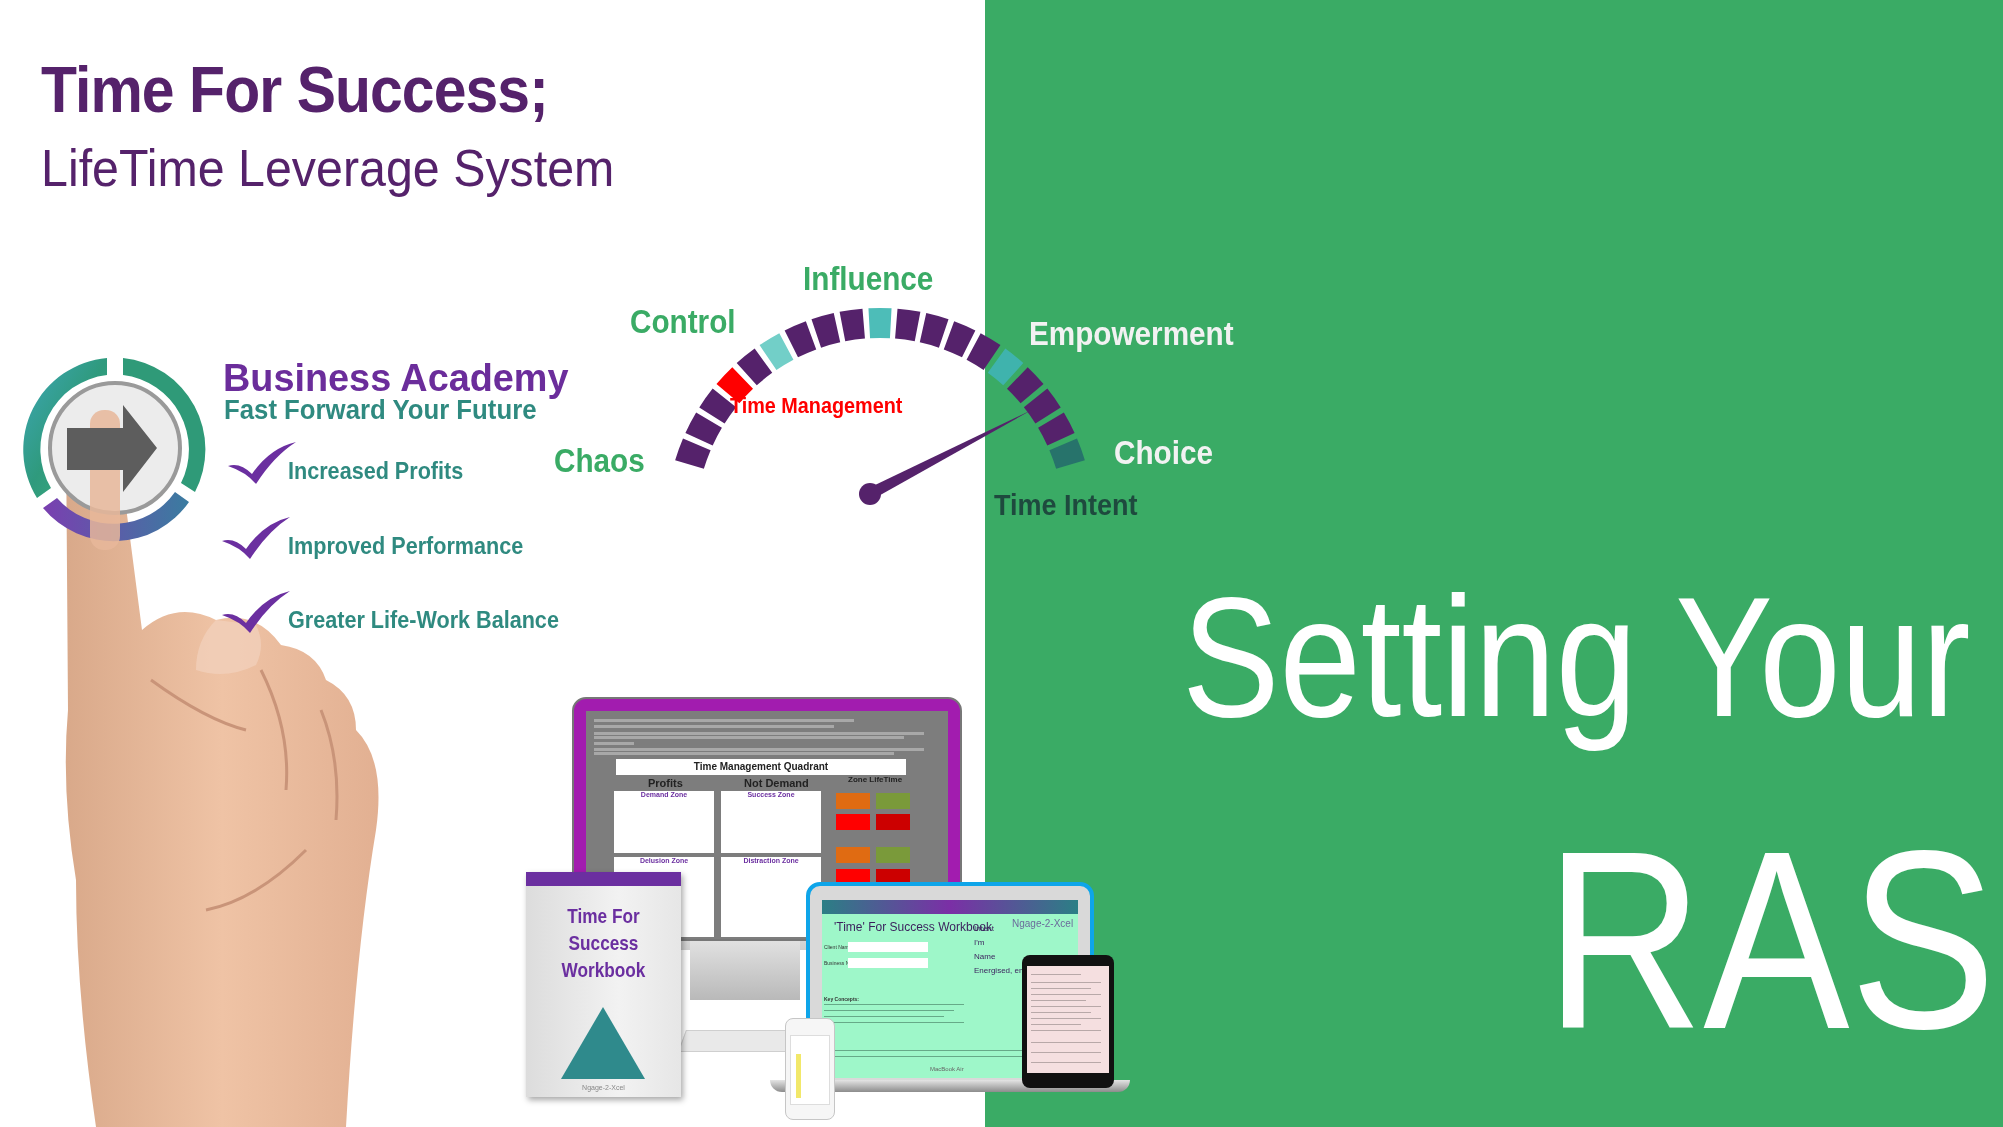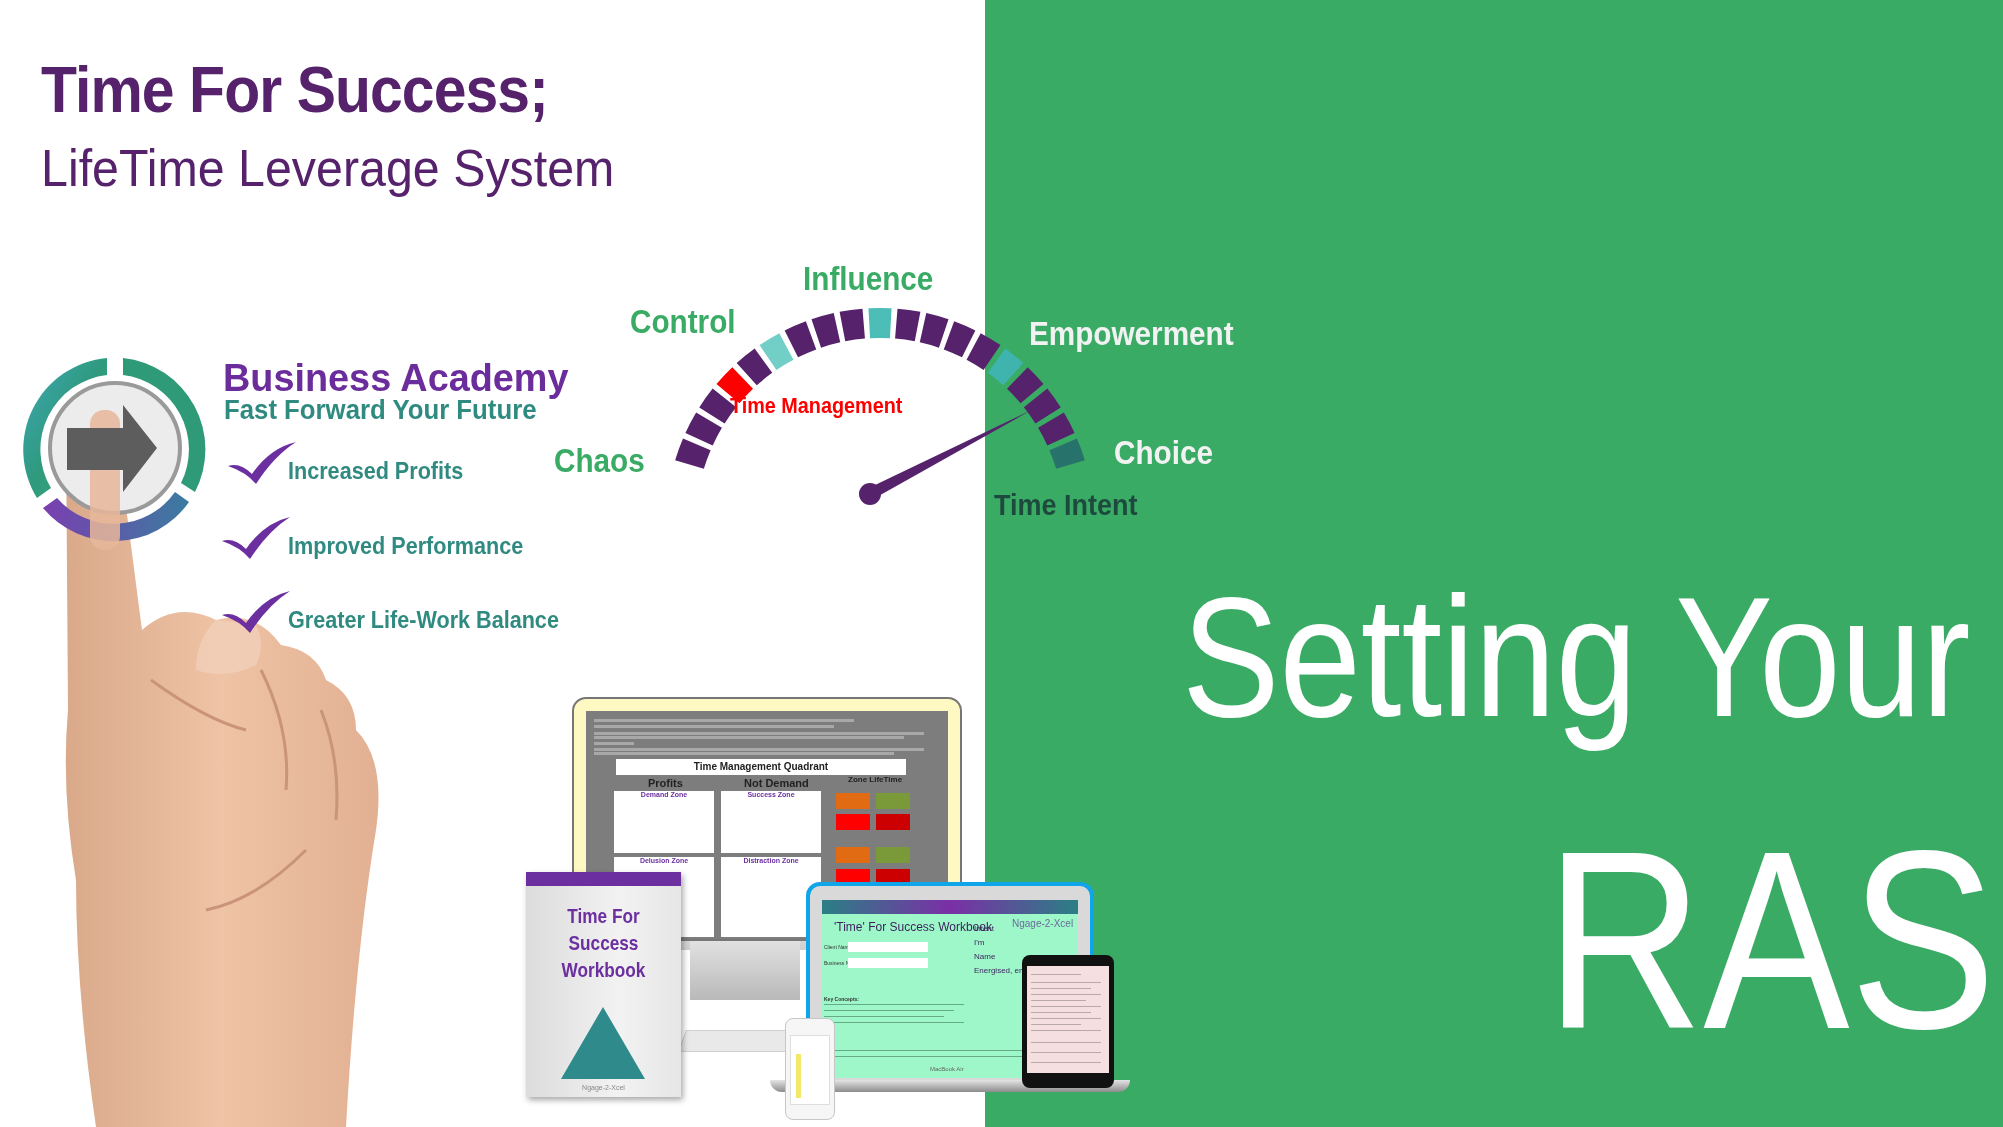--- a/index.html
+++ b/index.html
@@ -19,21 +19,21 @@
   .lbl-green { color:#3aab65; font-size:33px; }
   .lbl-white { color:#f2f2f2; font-size:33px; }
   .lbl-red { color:#ff0000; font-size:22px; }
   .lbl-dark { color:#1e4a3e; font-size:30px; }
 
   .big-text { color:#ffffff; white-space:nowrap; line-height:1; transform-origin:left top; }
   .setting { left:1182px; top:572px; font-size:170px; transform:scaleX(0.86); }
   .ras { left:1545px; top:812px; font-size:255px; transform:scaleX(0.86); }
 
   
-  .monitor { left:572px; top:697px; width:386px; height:240px; background:#fef9c3; border-radius:14px 14px 0 0; border:2px solid #777; }
+  .monitor { left:572px; top:697px; width:386px; height:240px; background:#a21caf; border-radius:14px 14px 0 0; border:2px solid #777; }
   .monitor-screen { position:absolute; left:12px; top:12px; right:12px; bottom:0; background:#7d7d7d; overflow:hidden; }
   .mline { position:absolute; left:8px; height:3px; background:#a8a8a8; }
   .quad-title { position:absolute; left:30px; top:48px; width:290px; height:16px; background:#fff; font-size:10px; font-weight:bold; text-align:center; line-height:16px; color:#222; }
   .quad-head { position:absolute; font-size:11px; font-weight:bold; color:#222; }
   .quad-box { position:absolute; background:#fff; }
   .zone { position:absolute; width:34px; height:16px; }
   .imac-stand { left:690px; top:930px; width:110px; height:70px; background:linear-gradient(#e8e8e8,#b9b9b9); }
   .imac-chin { left:650px; top:900px; width:180px; height:50px; background:linear-gradient(#f3f3f3,#cfcfcf); border-radius:0 0 6px 6px; }
   .apple { left:758px; top:905px; font-size:28px; color:#222; }
   .keyboard { left:682px; top:1030px; width:150px; height:20px; background:#e9e9e9; border:1px solid #cfcfcf; transform:skewX(-20deg); }

